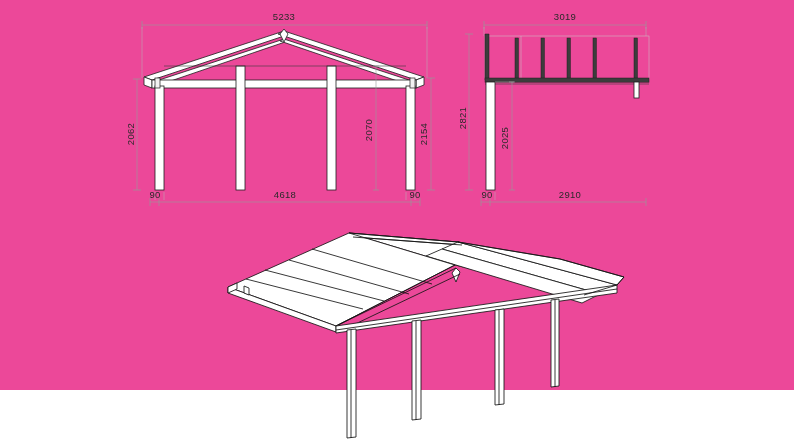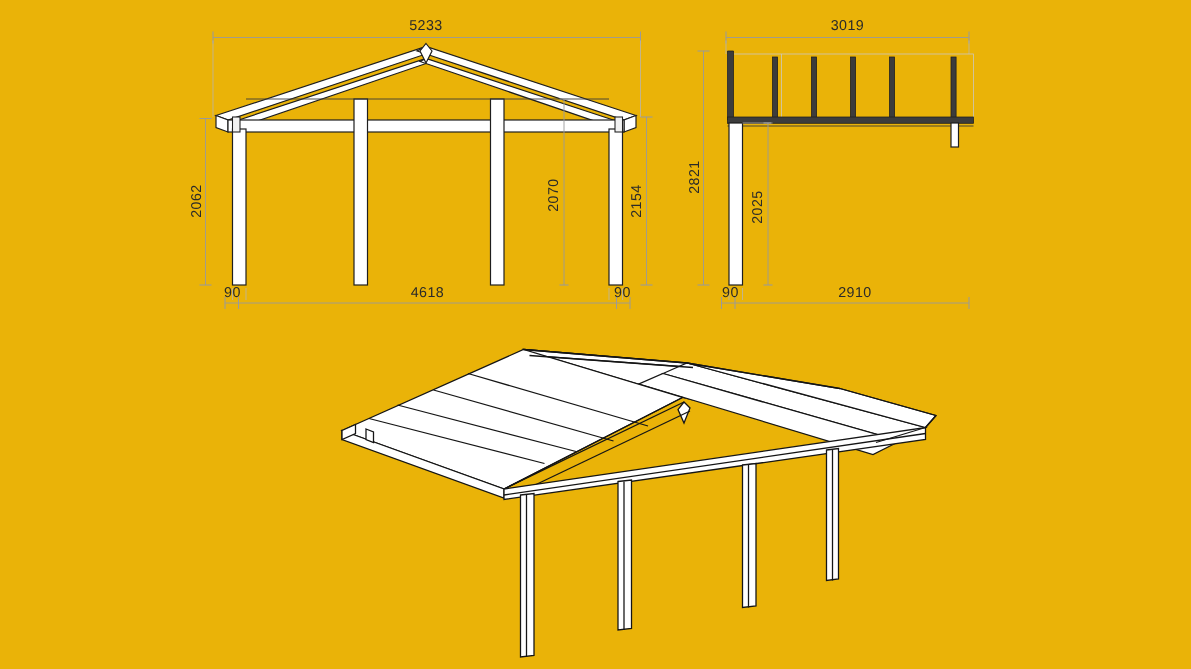--- a/index.html
+++ b/index.html
@@ -12,22 +12,22 @@
     width: 794px;
     height: 446px;
     font-family: "Liberation Sans", sans-serif;
     overflow: hidden;
     position: relative;
   }
   #sheet {
     position: absolute;
     left: 0; top: 0;
     width: 794px;
-    height: 446px;
-    background: #eab308;
+    height: 390px;
+    background: #ec4899;
   }
   svg.drawing {
     position: absolute;
     left: 0; top: 0;
     width: 794px;
     height: 446px;
     display: block;
   }
   .dimtext {
     font-family: "Liberation Sans", sans-serif;

